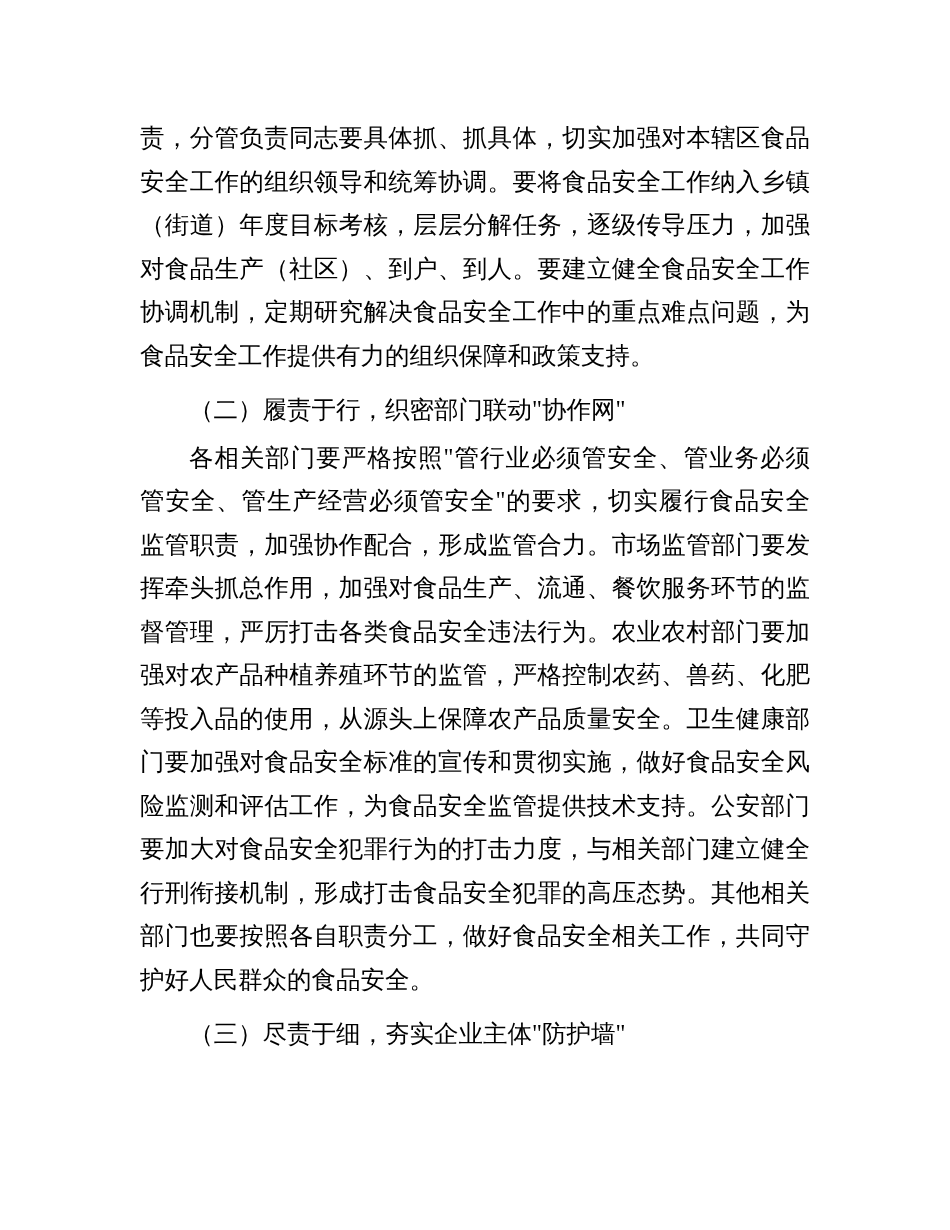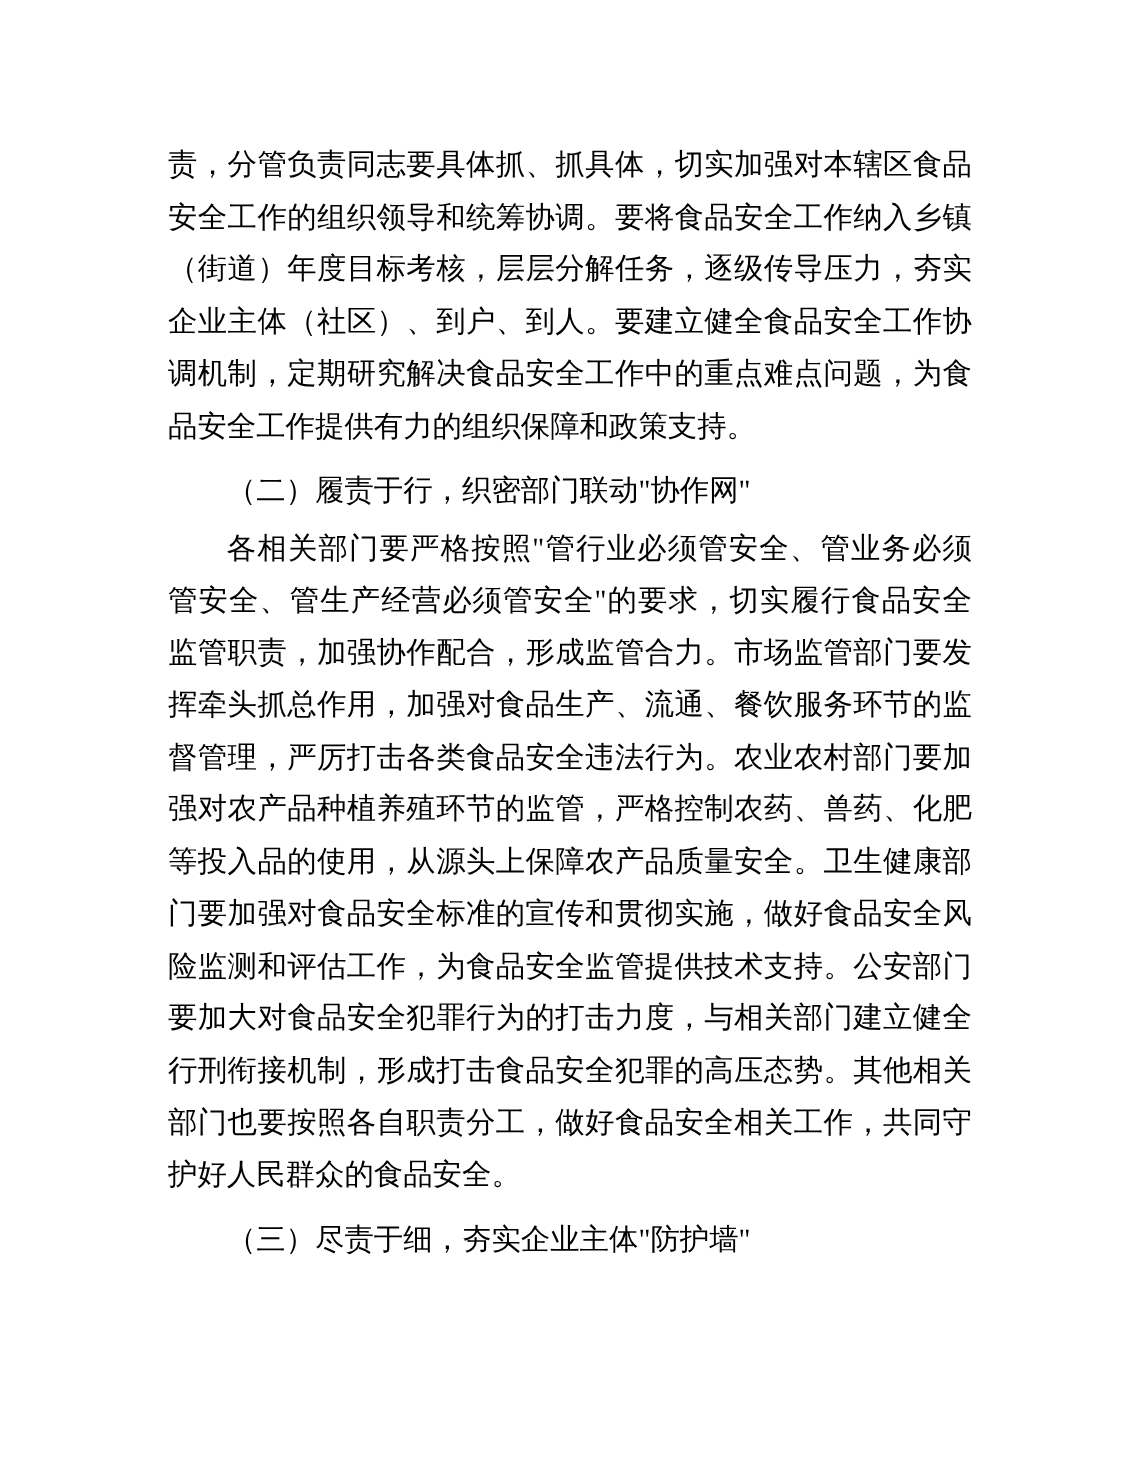--- a/index.html
+++ b/index.html
@@ -41,18 +41,18 @@
     margin-top: 11px;
     margin-bottom: 4px;
     text-align: left;
   }
 </style>
 </head>
 <body>
 
 <div class="page">
   <div class="content">
-    <p class="para">责，分管负责同志要具体抓、抓具体，切实加强对本辖区食品安全工作的组织领导和统筹协调。要将食品安全工作纳入乡镇（街道）年度目标考核，层层分解任务，逐级传导压力，夯实企业主体（社区）、到户、到人。要建立健全食品安全工作协调机制，定期研究解决食品安全工作中的重点难点问题，为食品安全工作提供有力的组织保障和政策支持。</p>
+    <p class="para">责，分管负责同志要具体抓、抓具体，切实加强对本辖区食品安全工作的组织领导和统筹协调。要将食品安全工作纳入乡镇（街道）年度目标考核，层层分解任务，逐级传导压力，加强对食品生产（社区）、到户、到人。要建立健全食品安全工作协调机制，定期研究解决食品安全工作中的重点难点问题，为食品安全工作提供有力的组织保障和政策支持。</p>
     <p class="para indent heading">（二）履责于行，织密部门联动"协作网"</p>
     <p class="para indent">各相关部门要严格按照"管行业必须管安全、管业务必须管安全、管生产经营必须管安全"的要求，切实履行食品安全监管职责，加强协作配合，形成监管合力。市场监管部门要发挥牵头抓总作用，加强对食品生产、流通、餐饮服务环节的监督管理，严厉打击各类食品安全违法行为。农业农村部门要加强对农产品种植养殖环节的监管，严格控制农药、兽药、化肥等投入品的使用，从源头上保障农产品质量安全。卫生健康部门要加强对食品安全标准的宣传和贯彻实施，做好食品安全风险监测和评估工作，为食品安全监管提供技术支持。公安部门要加大对食品安全犯罪行为的打击力度，与相关部门建立健全行刑衔接机制，形成打击食品安全犯罪的高压态势。其他相关部门也要按照各自职责分工，做好食品安全相关工作，共同守护好人民群众的食品安全。</p>
     <p class="para indent heading">（三）尽责于细，夯实企业主体"防护墙"</p>
   </div>
 </div>
 
 </body></html>

